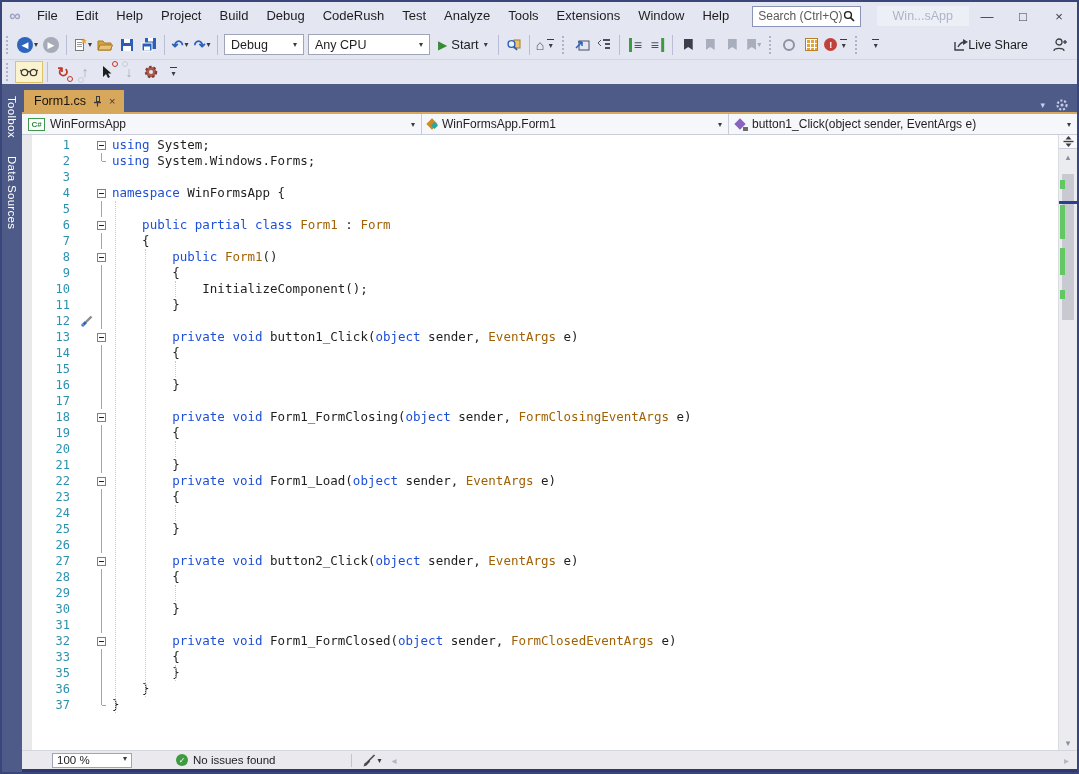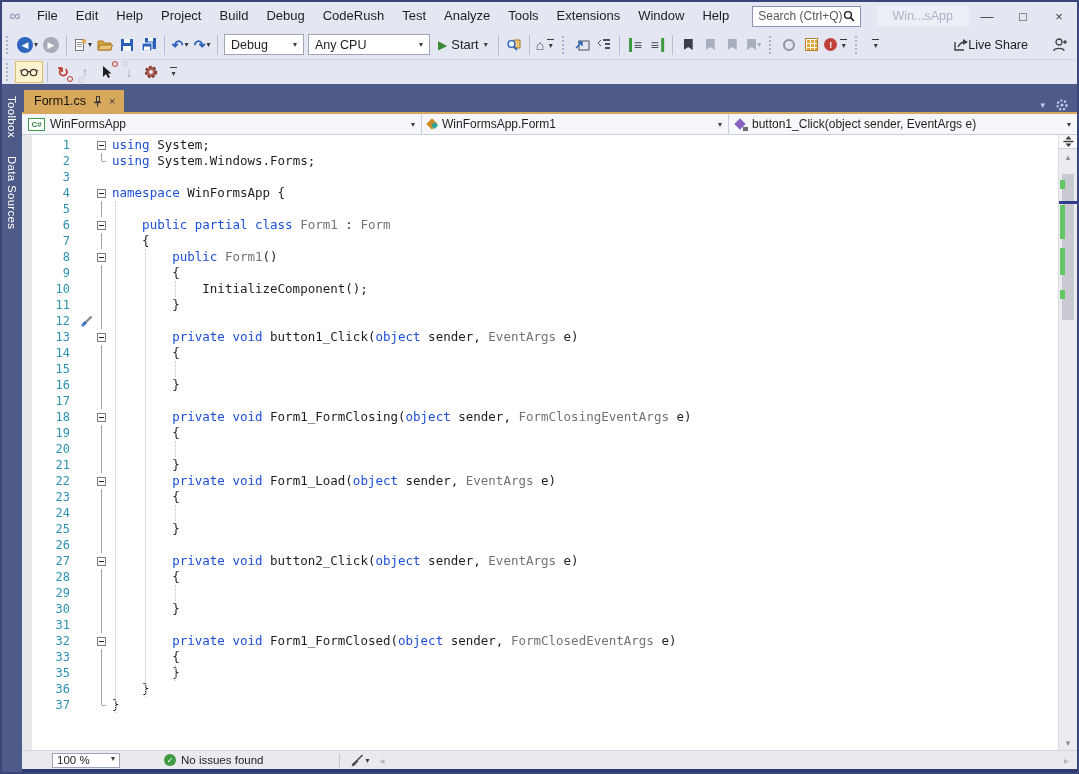--- a/index.html
+++ b/index.html
@@ -81,33 +81,33 @@
   .row { height:16px; display:flex; align-items:center; }
   .ln { width:56px; flex:0 0 auto; text-align:right; padding-right:8px; color:#2B91AF; font-size:12px; }
   .mg { width:16px; flex:0 0 auto; height:16px; display:flex; align-items:center; justify-content:center; }
   .ol { width:14px; flex:0 0 auto; height:16px; display:flex; align-items:center; justify-content:center; position:relative; }
   .olbox { width:9px; height:9px; border:1px solid #808080; background:#fff; position:relative; z-index:1; }
   .olbox::after { content:""; position:absolute; left:1px; right:1px; top:3px; border-top:1px solid #1E1E1E; }
   .olline { position:absolute; left:50%; top:0; bottom:0; border-left:1px solid #A5A5A5; }
   .olline.tail { bottom:8px; }
   .olline.tail::after { content:""; position:absolute; left:0; bottom:-1px; width:4px; border-bottom:1px solid #A5A5A5; }
   .code { flex:1; white-space:pre; padding-left:4px; font-family:inherit; font-size:inherit; line-height:16px; }
-  .k { color:#1d4ed8; } .t { color:#737373; } .p { color:#1E1E1E; }
+  .k { color:#1d4ed8; } .t { color:#a16207; } .p { color:#1E1E1E; }
   .guide { position:absolute; width:0; border-left:1px dotted #C8C8C8; }
 
   .scrollbar { width:19px; flex:0 0 auto; background:#ECECF0; border-left:1px solid #DADCE4; position:relative; }
   .split-btn { height:14px; background:#F8F8FA; border-bottom:1px solid #C9CCD9; display:flex; align-items:center; justify-content:center; }
   .sb-arrow { height:15px; display:flex; align-items:center; justify-content:center; color:#8A8F9D; font-size:9px; }
   .sb-down { position:absolute; bottom:0; left:0; right:0; }
   .thumb { position:absolute; left:3px; right:3px; background:#C9CAD1; }
   .mark { position:absolute; left:1px; width:5px; }
 
   
   .bottombar { height:19px; background:#E9E9EE; border-top:1px solid #D4D6DF; display:flex; align-items:center; gap:8px; padding:0 8px 0 30px; font-size:11.5px; flex:0 0 auto; }
-  .zoom-combo { width:68px; height:15px; background:#fff; border:1px solid #9FA4B8; display:flex; align-items:flex-start; padding:0 4px; }
+  .zoom-combo { width:80px; height:15px; background:#fff; border:1px solid #9FA4B8; display:flex; align-items:flex-start; padding:0 4px; }
   .zoom-combo .lbl { flex:1; }
   .health { display:flex; align-items:center; gap:5px; }
   .check-ic { width:12px; height:12px; border-radius:50%; background:#3E9B41; color:#fff; font-size:8px; display:flex; align-items:center; justify-content:center; }
   .bsep { width:1px; height:13px; background:#C2C5D2; }
   .arrow-dim { color:#B3B7C4; font-size:10px; }
   .spacer { flex:1; }
   .navy-strip { height:3px; background:#2D3A72; flex:0 0 auto; }
   svg { display:block; }
 </style>
 </head>

